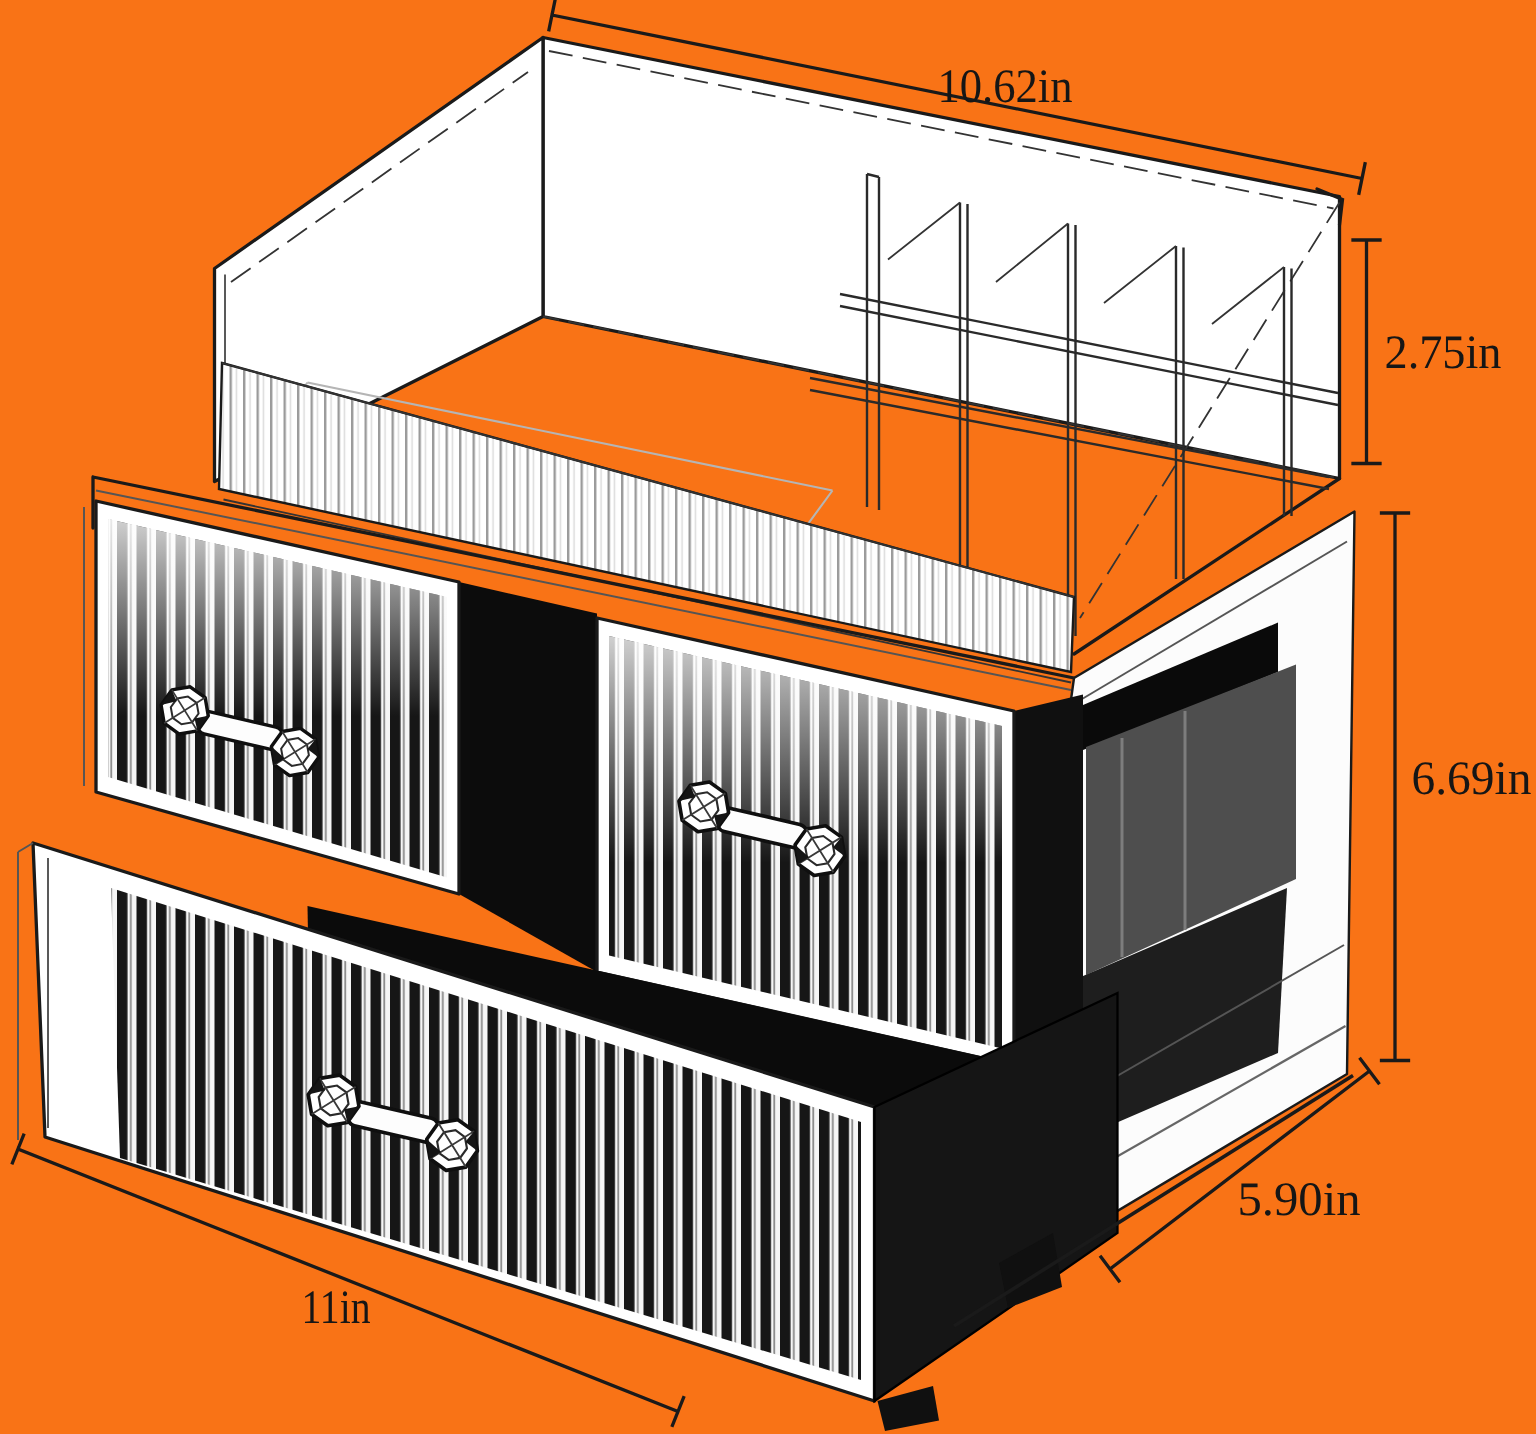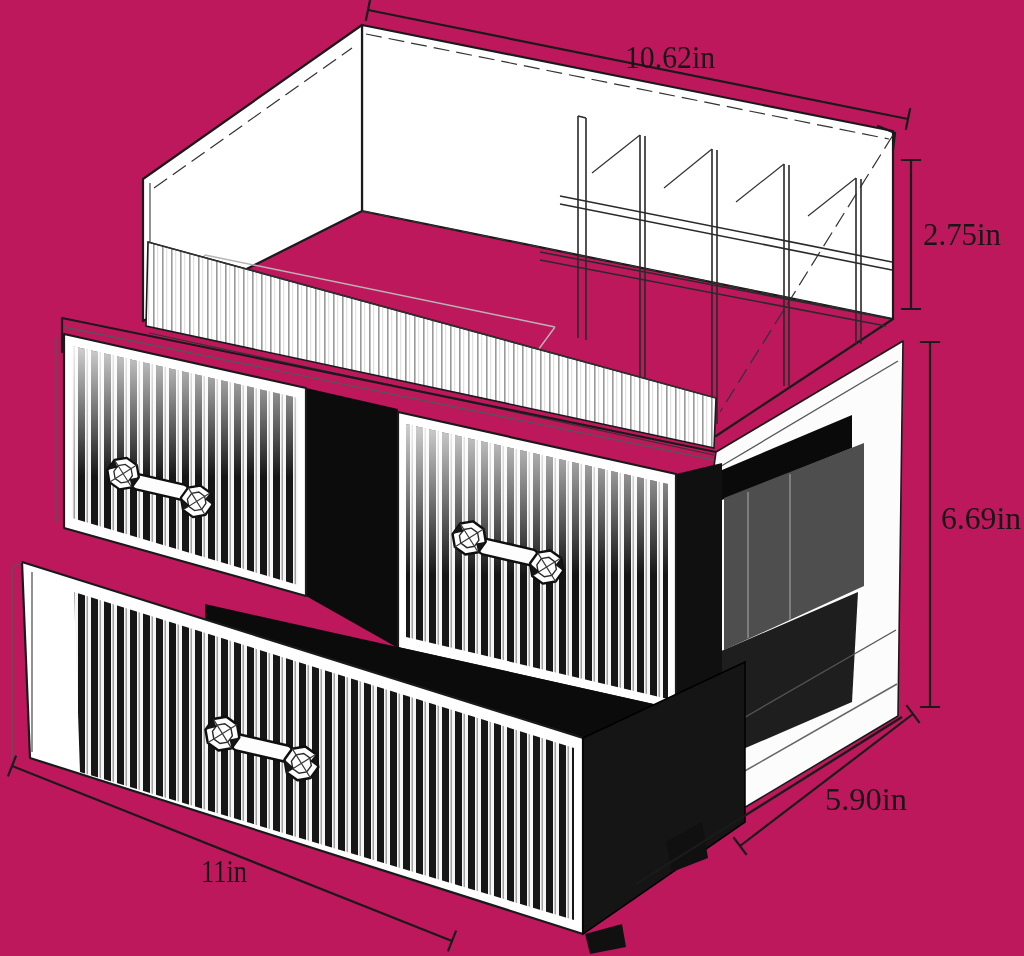--- a/index.html
+++ b/index.html
@@ -1,16 +1,16 @@
 <!DOCTYPE html>
 <html><head>
 <meta charset="utf-8">
 <style>
   html,body{margin:0;padding:0;background:#ffffff;}
-  #stage{position:relative;width:1024px;height:956px;background:#be185d;overflow:hidden;
+  #stage{position:relative;width:1024px;height:956px;background:#f97316;overflow:hidden;
          font-family:"Liberation Serif","DejaVu Serif",serif;}
   svg{position:absolute;left:0;top:0;}
   .panel{fill:#ffffff;stroke:#1a1a1a;stroke-width:2.2;stroke-linejoin:round;}
   .panel-thin{fill:#fcfcfc;stroke:#1a1a1a;stroke-width:1.6;stroke-linejoin:round;}
   .ln{stroke:#1a1a1a;stroke-width:2.2;fill:none;stroke-linecap:round;}
   .ln1{stroke:#555555;stroke-width:1.3;fill:none;}
   .ln2{stroke:#333333;stroke-width:1.2;fill:none;}
   .lnlt{stroke:#b5b5b5;stroke-width:1.4;fill:none;}
   .lngrid{stroke:#2a2a2a;stroke-width:1.6;fill:none;}
   .dash{stroke-dasharray:16 7;}

